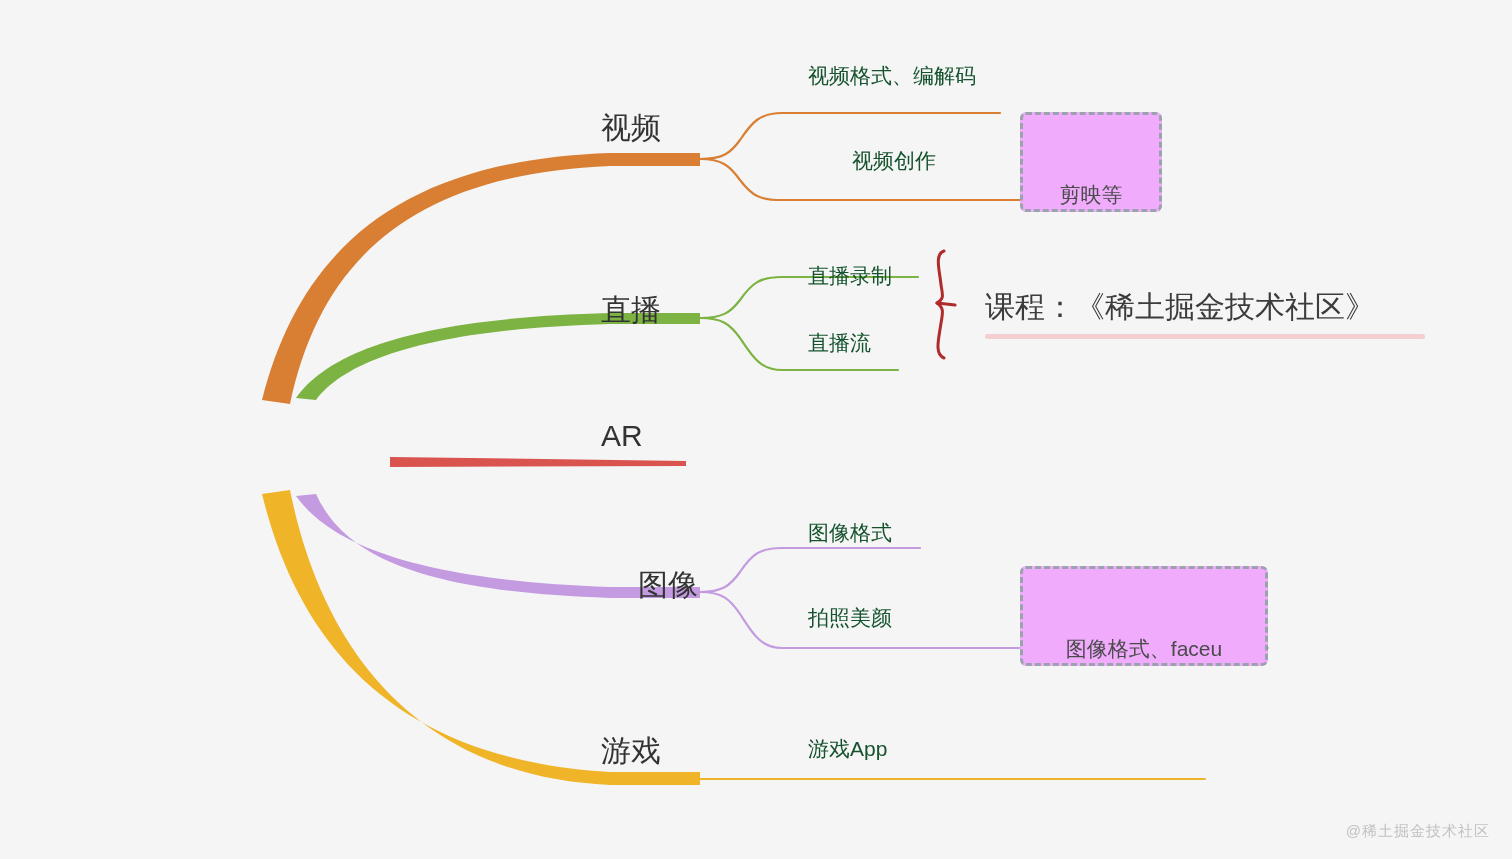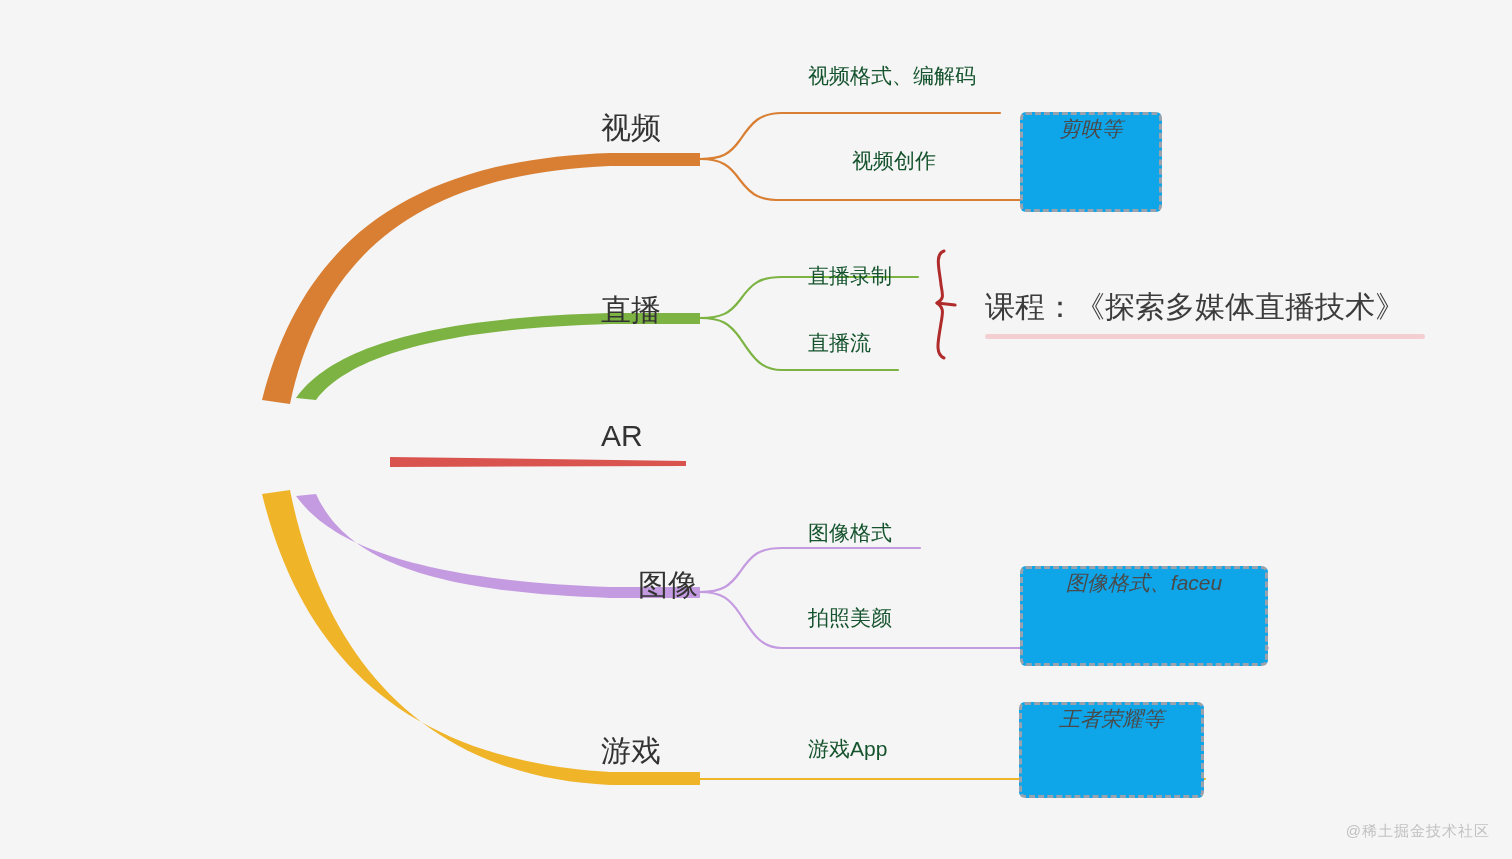--- a/index.html
+++ b/index.html
@@ -74,27 +74,26 @@
   .boxed-label {
     font-size: 21px;
     color: #4a4a4a;
   }
 
   
   .dashed-box {
     position: absolute;
     border: 3px dashed #9aa3ad;
     border-radius: 6px;
-    background: #0ea5e9;
+    background: #f0abfc;
     box-sizing: border-box;
     display: flex;
-    align-items: flex-start;
+    align-items: flex-end;
     justify-content: center;
     z-index: 3;
-    font-style: italic;
   }
 
   
   .course-annotation {
     position: absolute;
     z-index: 4;
   }
   .course-text {
     font-size: 30px;
     color: #3c3c3c;
@@ -187,24 +186,21 @@
   <div class="node-label level2-label" style="left:808px; top:735px;">游戏App</div>
 
   <div class="dashed-box" style="left:1020px; top:112px; width:142px; height:100px;">
     <span class="boxed-label">剪映等</span>
   </div>
 
   <div class="dashed-box" style="left:1020px; top:566px; width:248px; height:100px;">
     <span class="boxed-label">图像格式、faceu</span>
   </div>
 
-  <div class="dashed-box" style="left:1019px; top:702px; width:185px; height:96px;">
-    <span class="boxed-label">王者荣耀等</span>
-  </div>
 
   <div class="course-annotation" style="left:985px; top:290px;">
-    <div class="course-text">课程：《探索多媒体直播技术》</div>
+    <div class="course-text">课程：《稀土掘金技术社区》</div>
     <div class="course-underline"></div>
   </div>
 
   <div class="watermark">@稀土掘金技术社区</div>
 
 </div>
 
 </body></html>

